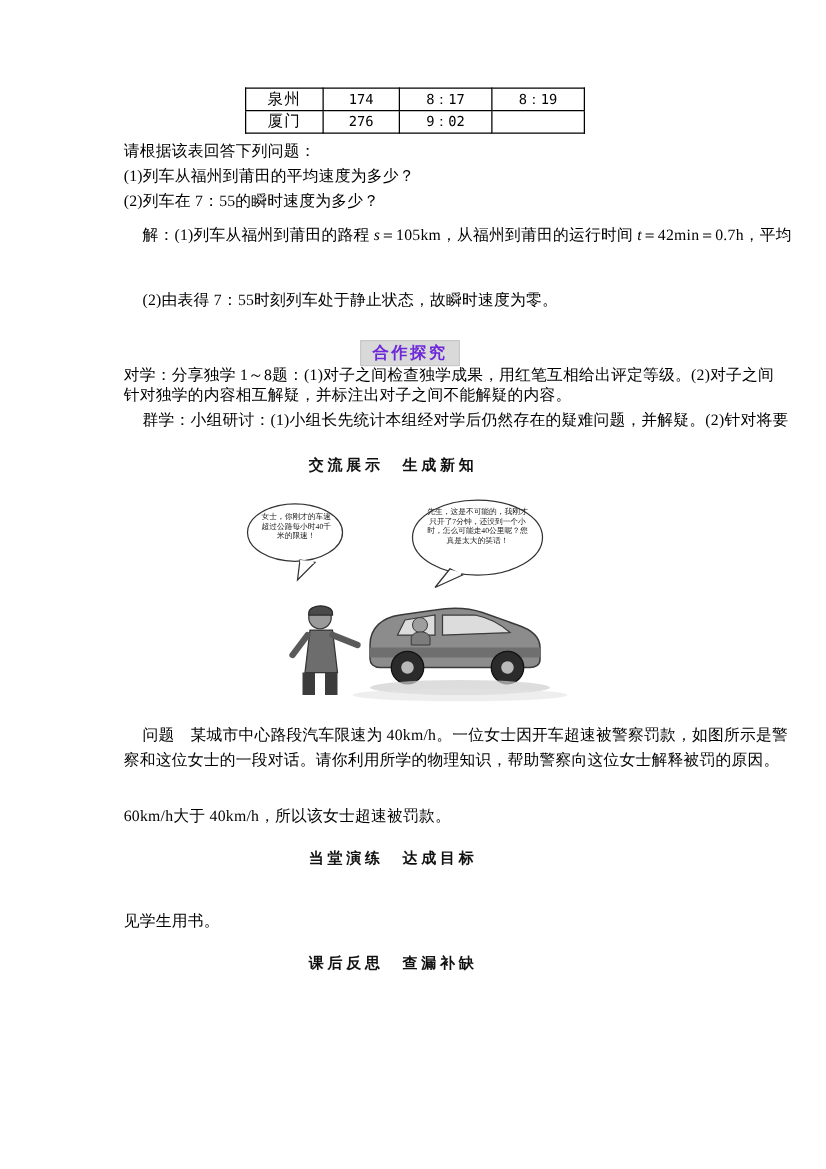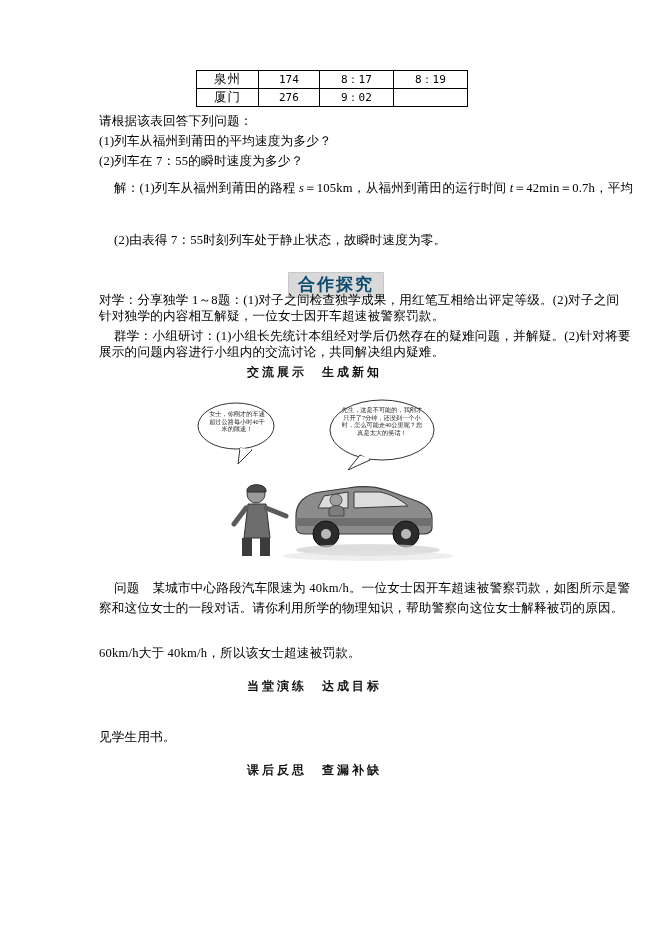--- a/index.html
+++ b/index.html
@@ -75,22 +75,22 @@
     top: -1px;
   }
   .frac .num-top { display: block; padding: 0 2px; }
   .frac .den { display: block; border-top: 1px solid #000; padding: 0 2px; }
 
   
   .banner {
     position: absolute;
     font-family: "Liberation Serif", "DejaVu Serif", serif;
     font-weight: bold;
-    font-size: 17px;
-    color: #0c4a6e;
+    font-size: 13px;
+    color: #6d28d9;
     background: #d9d9d9;
     padding: 1px 10px 2px 10px;
     letter-spacing: 2px;
     border-radius: 1px;
     box-shadow: 0 0 0 1px #c8c8c8 inset;
   }
   .subbanner {
     position: absolute;
     font-size: 12px;
     font-weight: bold;
@@ -145,23 +145,22 @@
   <div class="p" style="left:114px; top:180px;">
     <span>解：(1)列车从福州到莆田的路程 </span><span class="ital">s</span><span>＝105km，从福州到莆田的运行时间 </span><span class="ital">t</span><span>＝42min＝0.7h，平均</span>
   </div>
 
 
   <div class="p" style="left:114px; top:232px;">(2)由表得 7：55时刻列车处于静止状态，故瞬时速度为零。</div>
 
   <div class="banner" style="left:288px; top:272px;">合作探究</div>
 
   <div class="p" style="left:99px; top:292px;">对学：分享独学 1～8题：(1)对子之间检查独学成果，用红笔互相给出评定等级。(2)对子之间</div>
-  <div class="p" style="left:99px; top:308px;">针对独学的内容相互解疑，一位女士因开车超速被警察罚款。</div>
+  <div class="p" style="left:99px; top:308px;">针对独学的内容相互解疑，并标注出对子之间不能解疑的内容。</div>
   <div class="p" style="left:114px; top:328px;">群学：小组研讨：(1)小组长先统计本组经对学后仍然存在的疑难问题，并解疑。(2)针对将要</div>
-  <div class="p" style="left:99px; top:344px;">展示的问题内容进行小组内的交流讨论，共同解决组内疑难。</div>
 
   <div class="subbanner" style="left:247px; top:364px;">交流展示　生成新知</div>
 
   <div class="illo">
     <svg width="300" height="165" viewBox="0 0 300 165" xmlns="http://www.w3.org/2000/svg">
 
       <g>
         <ellipse cx="58" cy="28" rx="38" ry="23" fill="#ffffff" stroke="#333" stroke-width="1"></ellipse>
         <path d="M62 50 L60 66 L74 52 Z" fill="#ffffff" stroke="#333" stroke-width="1"></path>
         <path d="M62 51 L73 52" stroke="#ffffff" stroke-width="2"></path>

